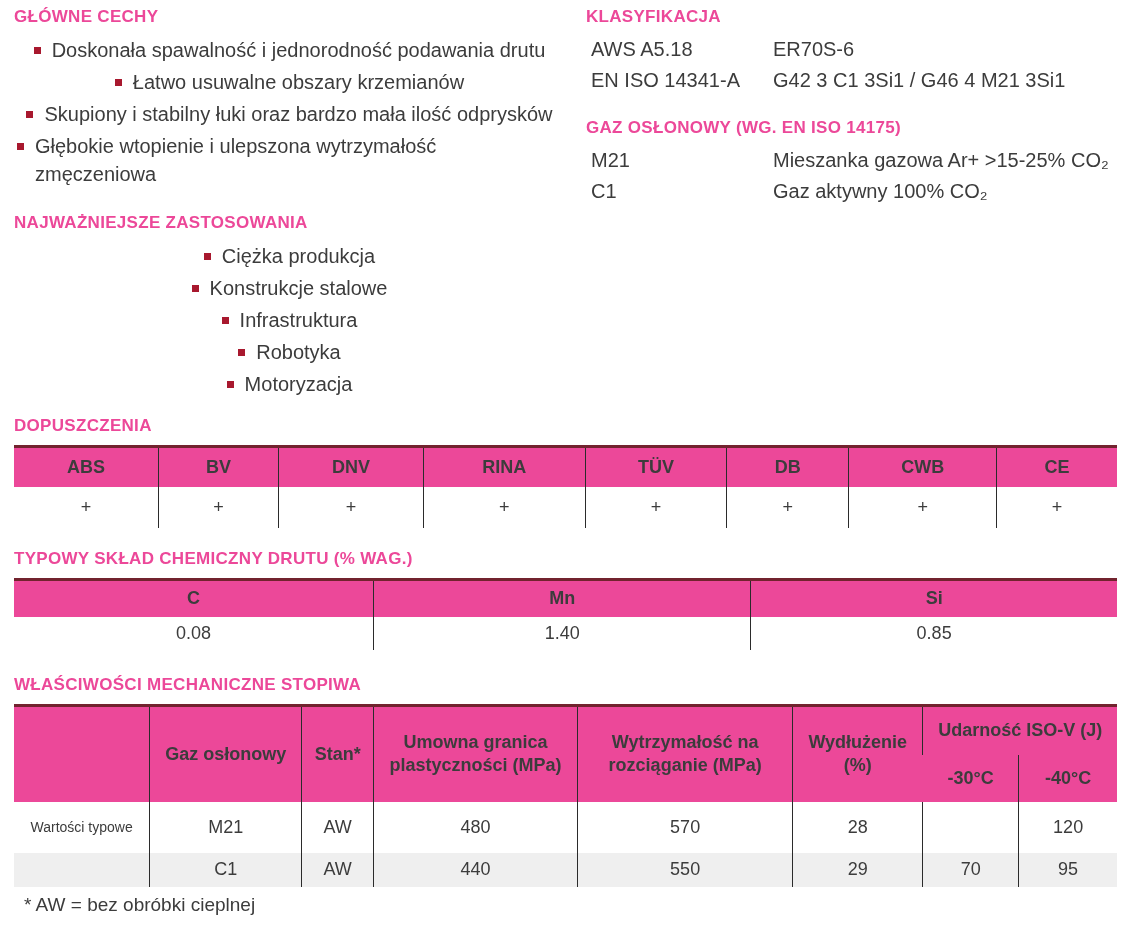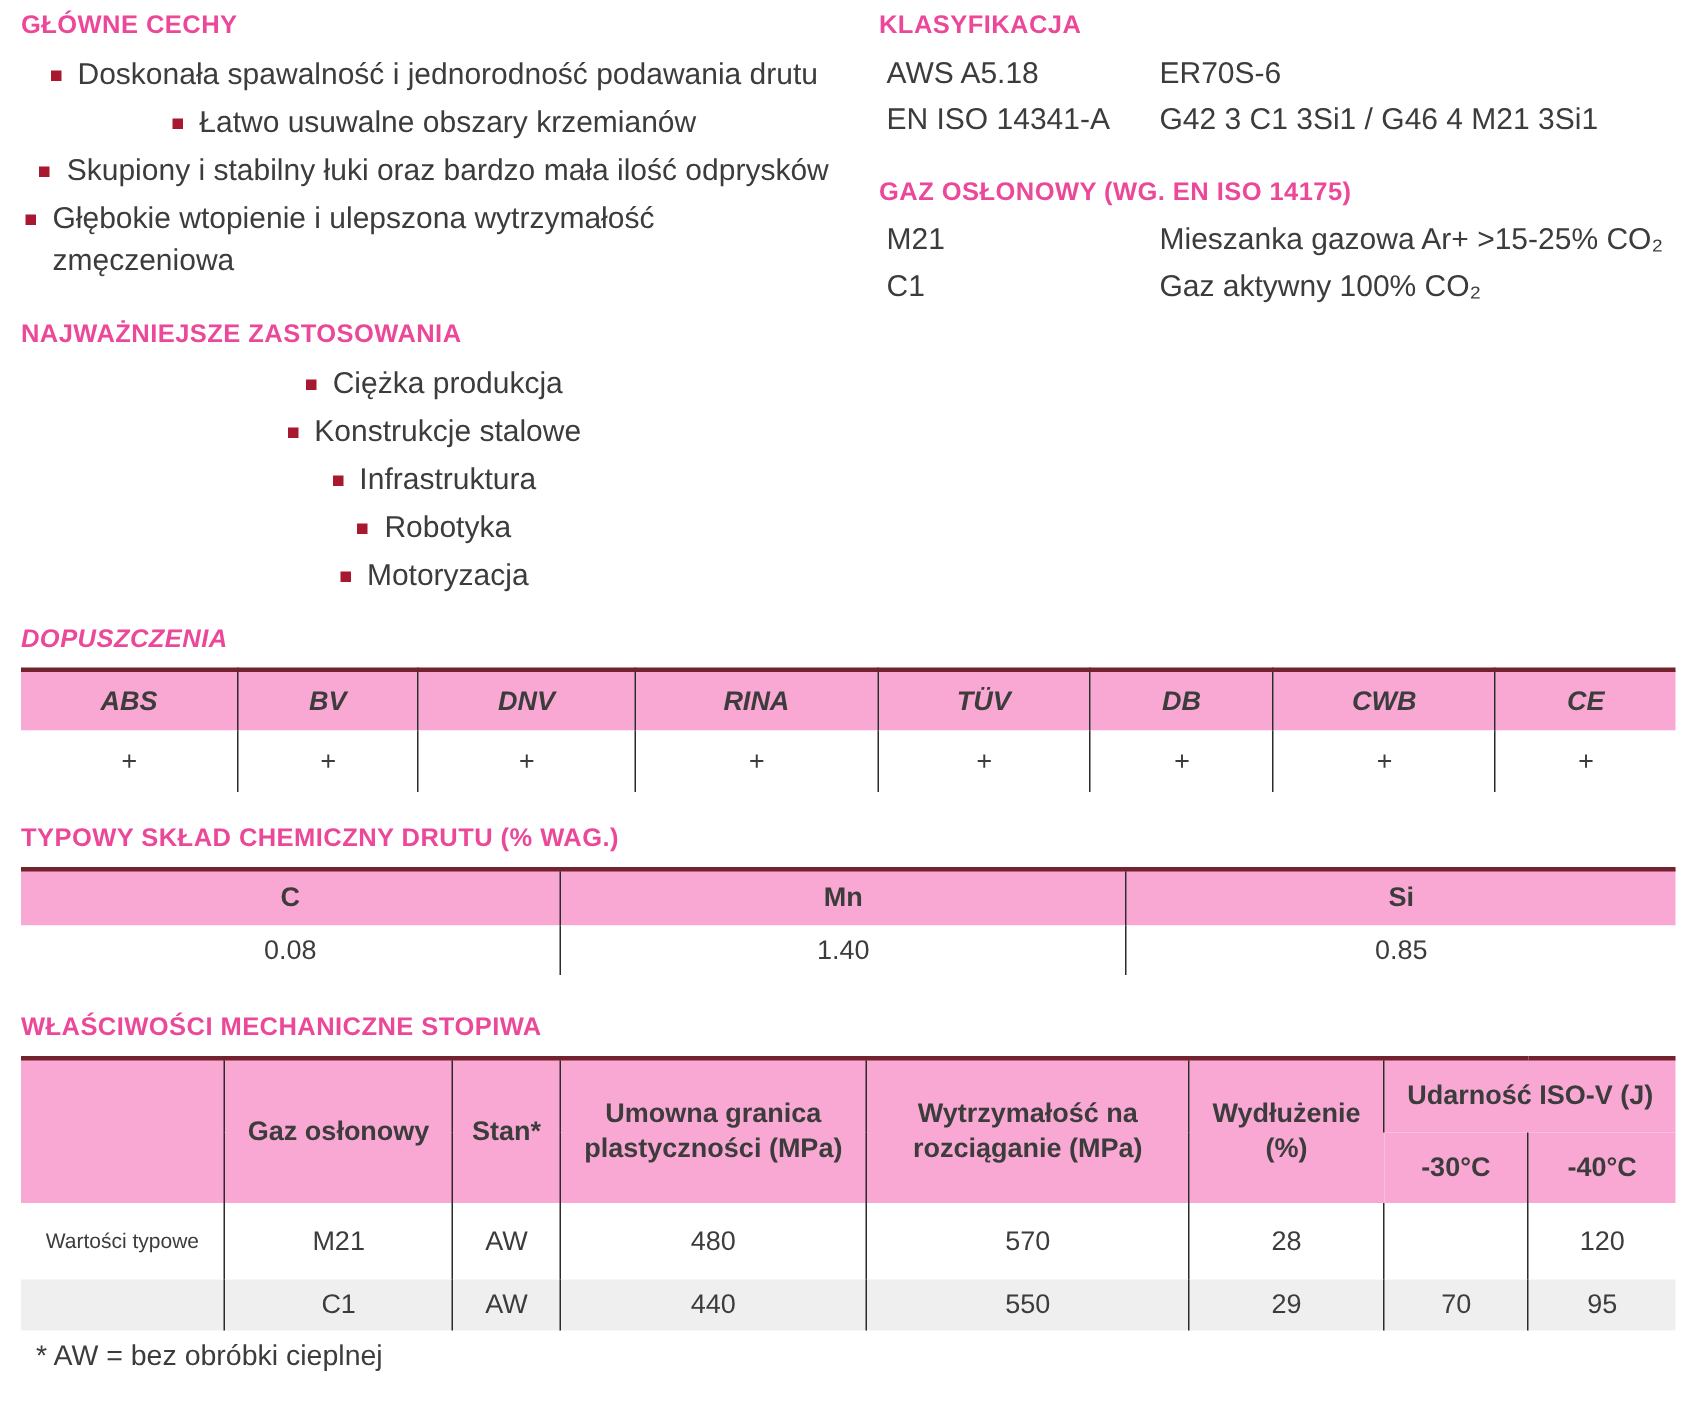--- a/index.html
+++ b/index.html
@@ -29,27 +29,27 @@
   
   .kvrow { display: flex; font-size: 20px; line-height: 27px; margin-bottom: 4px; padding-left: 5px; }
   .kvlabel { width: 182px; flex: none; }
   .kvvalue { flex: 1; }
 
   .apps { margin-top: 25px; }
   .gas  { margin-top: 24px; }
 
   
   .tsec { margin-top: 0; }
-  .tsec-approvals { margin-top: 14px; font-style: italic; }
+  .tsec-approvals { margin-top: 14px; }
   .tsec-chem { margin-top: 21px; }
   .tsec-mech { margin-top: 25px; }
   table { width: 100%; border-collapse: collapse; border-top: 3px solid #72232e; table-layout: fixed; }
   th, td { text-align: center; vertical-align: middle; border-left: 1px solid #2b2b2b; }
   .nl { border-left: none !important; }
-  thead th { background: #f9a8d4; font-weight: bold; font-size: 18px; line-height: 23px; padding: 4px 2px; }
+  thead th { background: #ec4899; font-weight: bold; font-size: 18px; line-height: 23px; padding: 4px 2px; }
   tbody td { font-size: 18px; background: #ffffff; }
 
   .t-approvals thead th { height: 40px; }
   .t-approvals tbody td { height: 41px; }
 
   .t-chem thead th { height: 38px; }
   .t-chem tbody td { height: 33px; }
 
   .t-mech thead tr.hrow1 th { height: 49px; }
   .t-mech thead tr.hrow2 th { height: 47px; }

